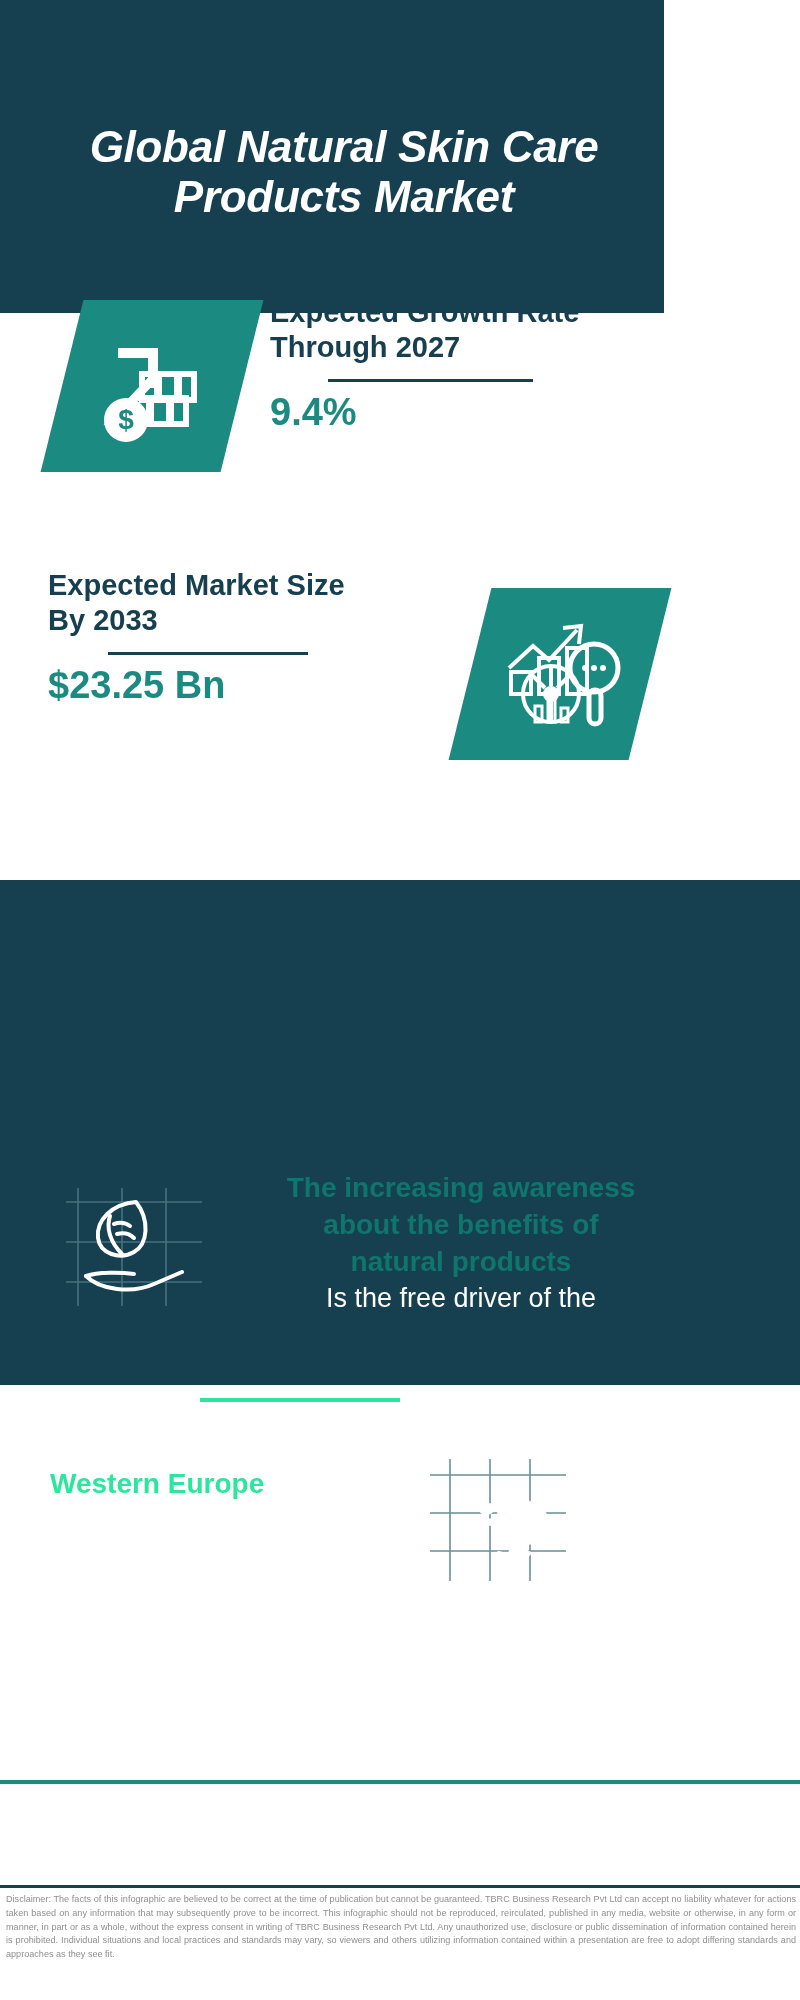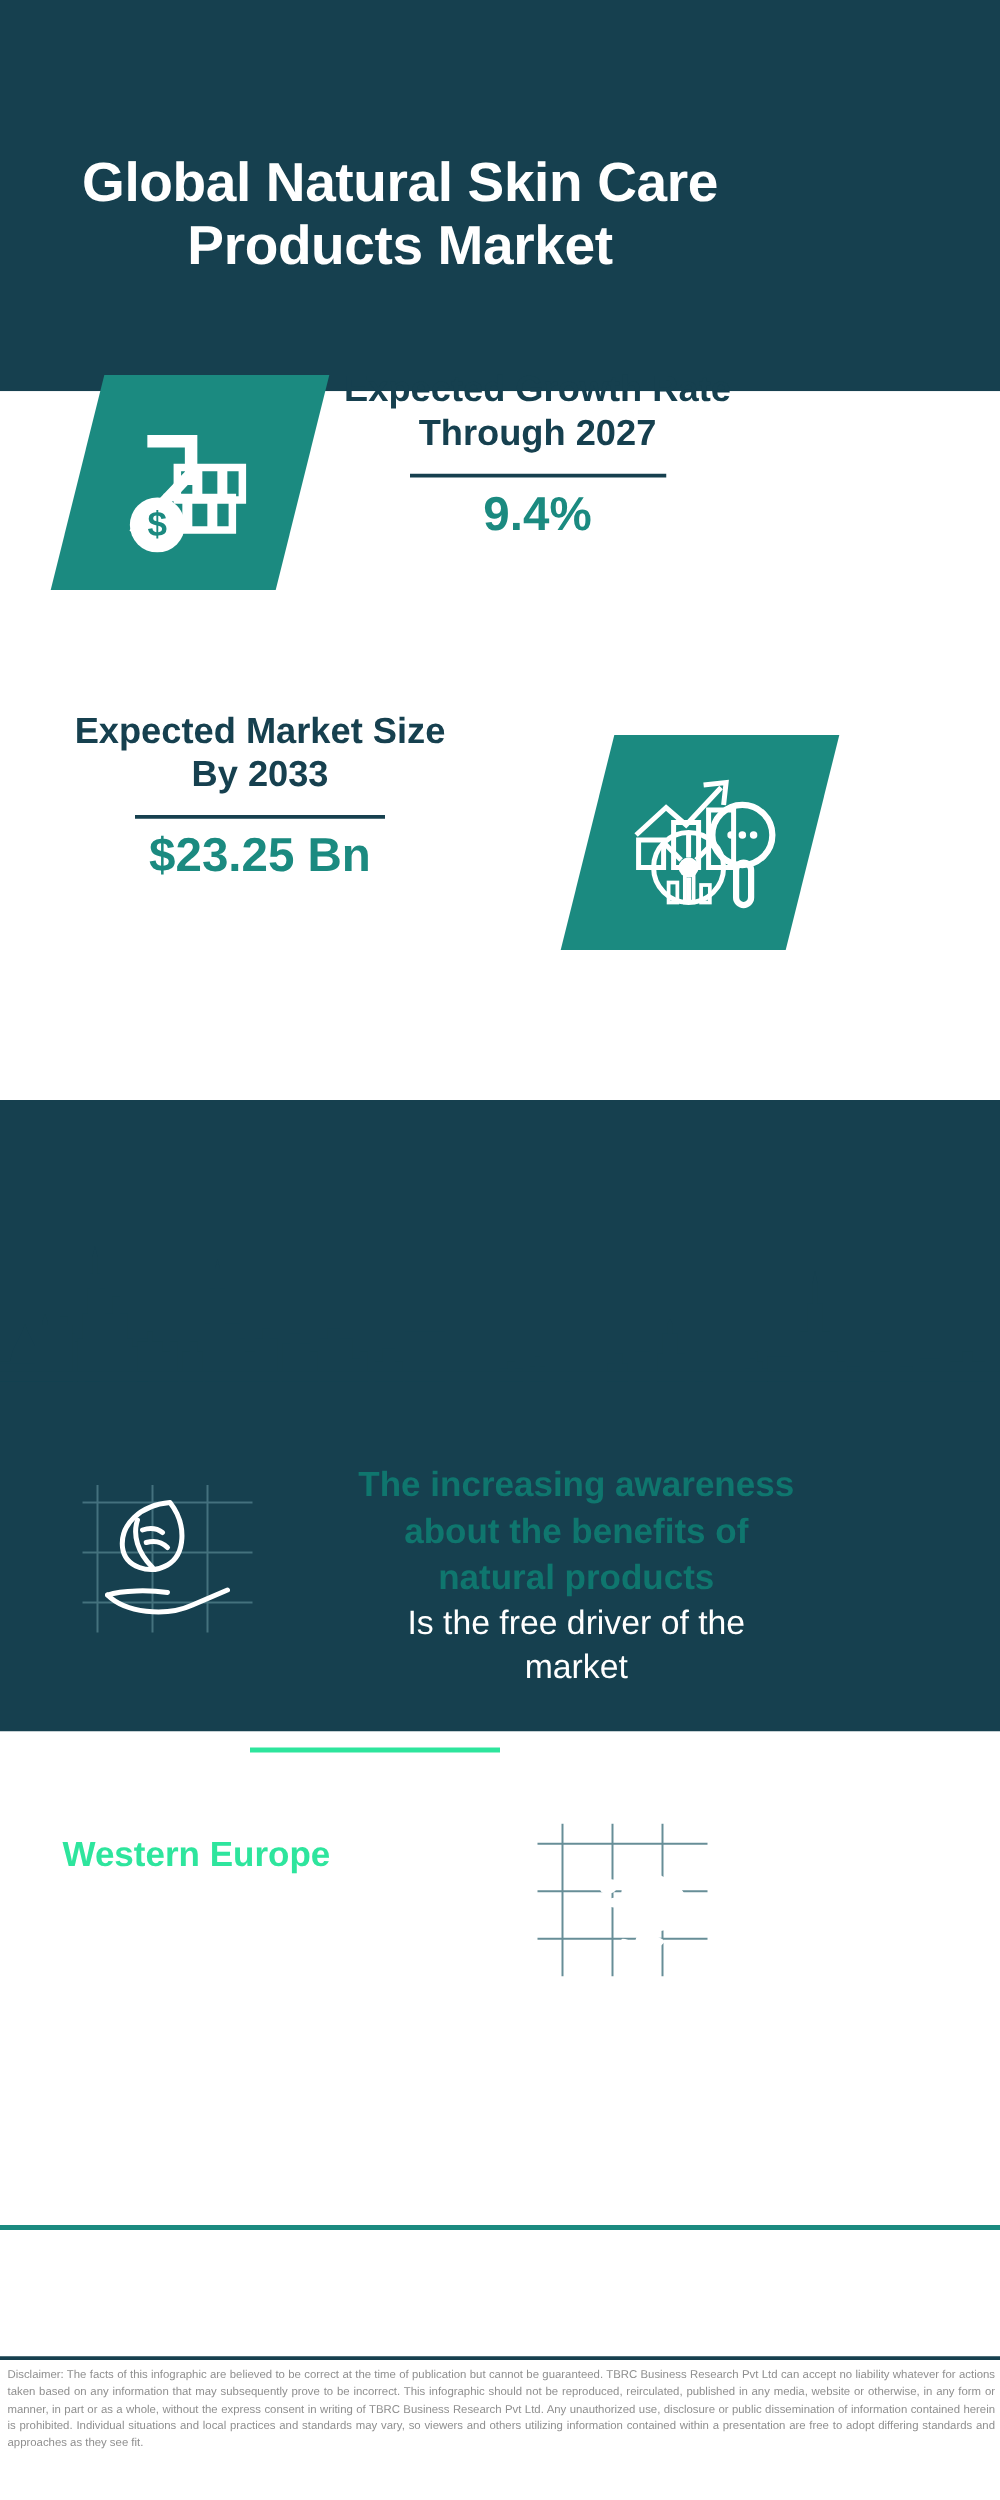--- a/index.html
+++ b/index.html
@@ -7,23 +7,23 @@
   body {
     font-family:"Liberation Sans", sans-serif;
     background:#ffffff;
     position:relative;
     overflow:hidden;
   }
   .page { width:800px; height:2000px; position:relative; background:#ffffff; }
 
   
   .header {
-    position:absolute; left:0; top:0; width:800px; height:313px;
+    position:absolute; left:0; top:0; width:664px; height:313px;
     background:#16404f;
-    display:flex; align-items:center; justify-content:flex-start;
+    display:flex; align-items:center; justify-content:flex-end;font-style:italic;
   }
   .header-title {
     color:#ffffff;
     font-size:44px;
     font-weight:bold;
     line-height:1.12;
     text-align:center;
     letter-spacing:-0.3px;
     width:640px;
     padding-top:30px;
@@ -37,21 +37,21 @@
     position:absolute;
     background:#1b8a80;
     transform:skewX(-14deg);
     display:flex; align-items:center; justify-content:center;
   }
   .tile .glyph { transform:skewX(14deg); display:block; }
 
   .tile-growth { left:62px; top:300px; width:180px; height:172px; }
   .tile-chart  { left:470px; top:588px; width:180px; height:172px; }
 
-  .stat-text { position:absolute; text-align:center; }
+  .stat-text { position:absolute; }
   .stat-title {
     color:#16404f;
     font-size:29px;
     font-weight:bold;
     line-height:1.22;
   }
   .stat-rule {
     height:3px; background:#16404f; margin:13px auto 11px auto;
   }
   .stat-value {
@@ -244,21 +244,20 @@
         <path d="M24 96 C36 92 58 92 72 94"></path>
       </g>
     </svg>
   </div>
 
   <div class="driver-text">
     <div class="accent-line">The increasing awareness</div>
     <div class="accent-line">about the benefits of</div>
     <div class="accent-line">natural products</div>
     <div class="plain-line">Is the free driver of the</div>
-    <div class="plain-line">market</div>
   </div>
 
   <div class="mid-rule"></div>
 
   <div class="region-text">
     <div class="region-accent">Western Europe</div>
     <div class="region-plain">is the largest region</div>
     <div class="region-plain">in the market</div>
   </div>
 

